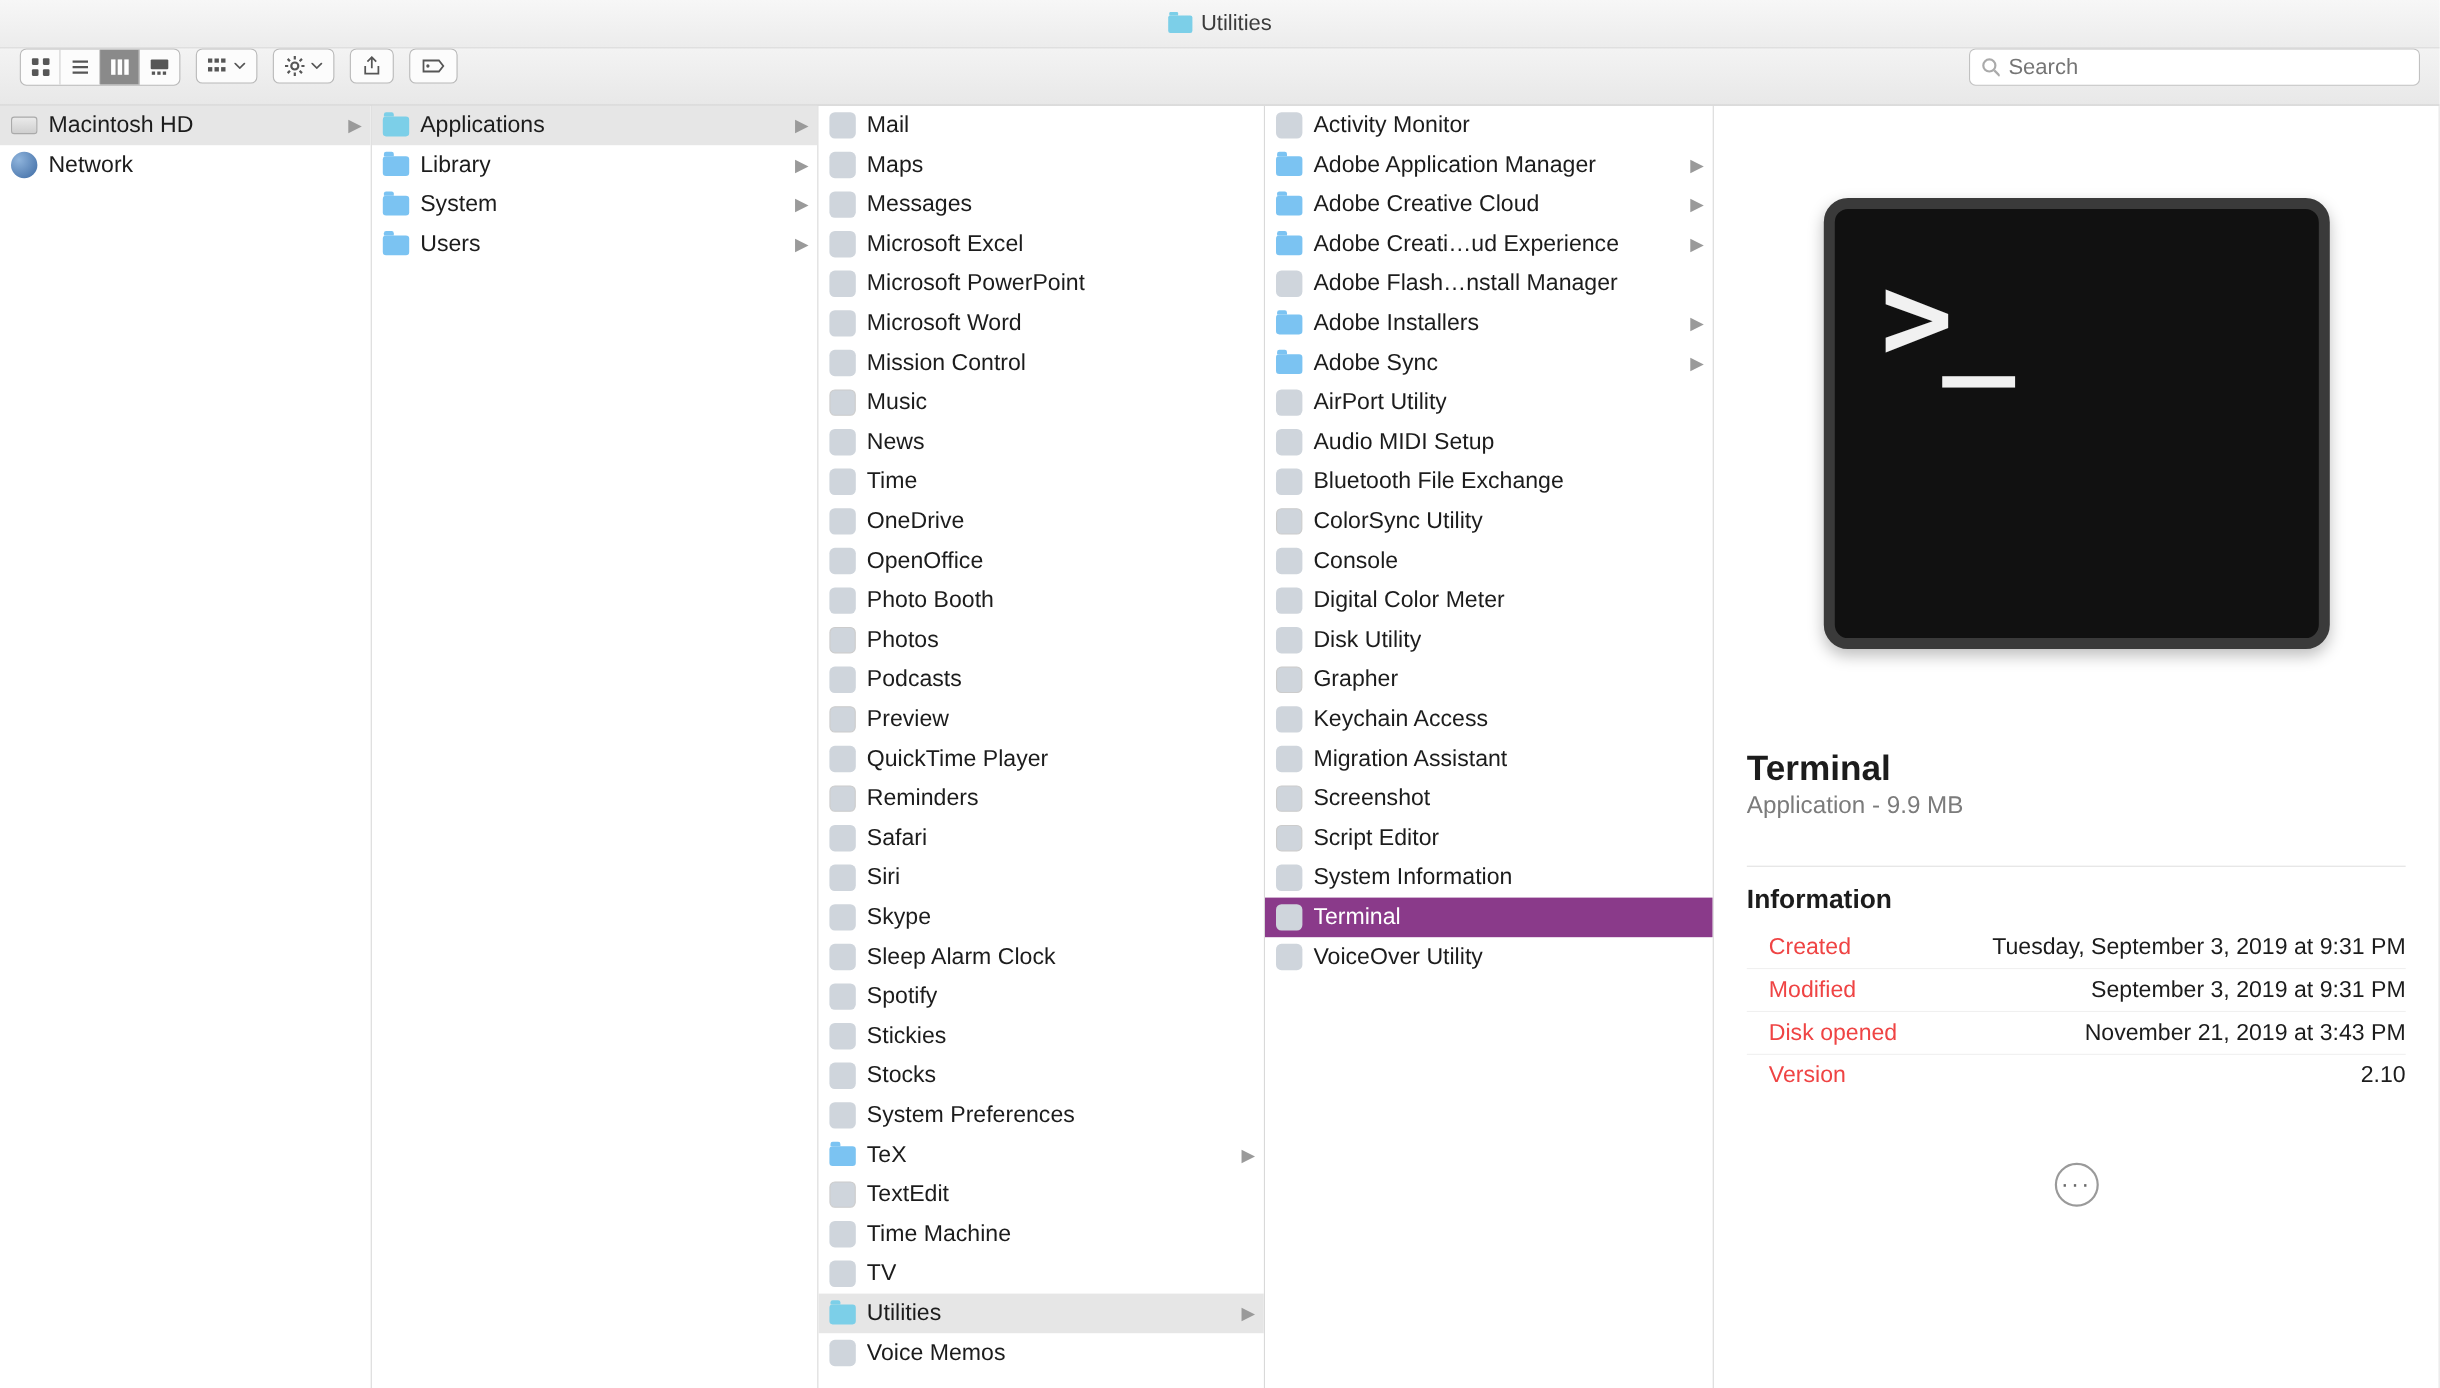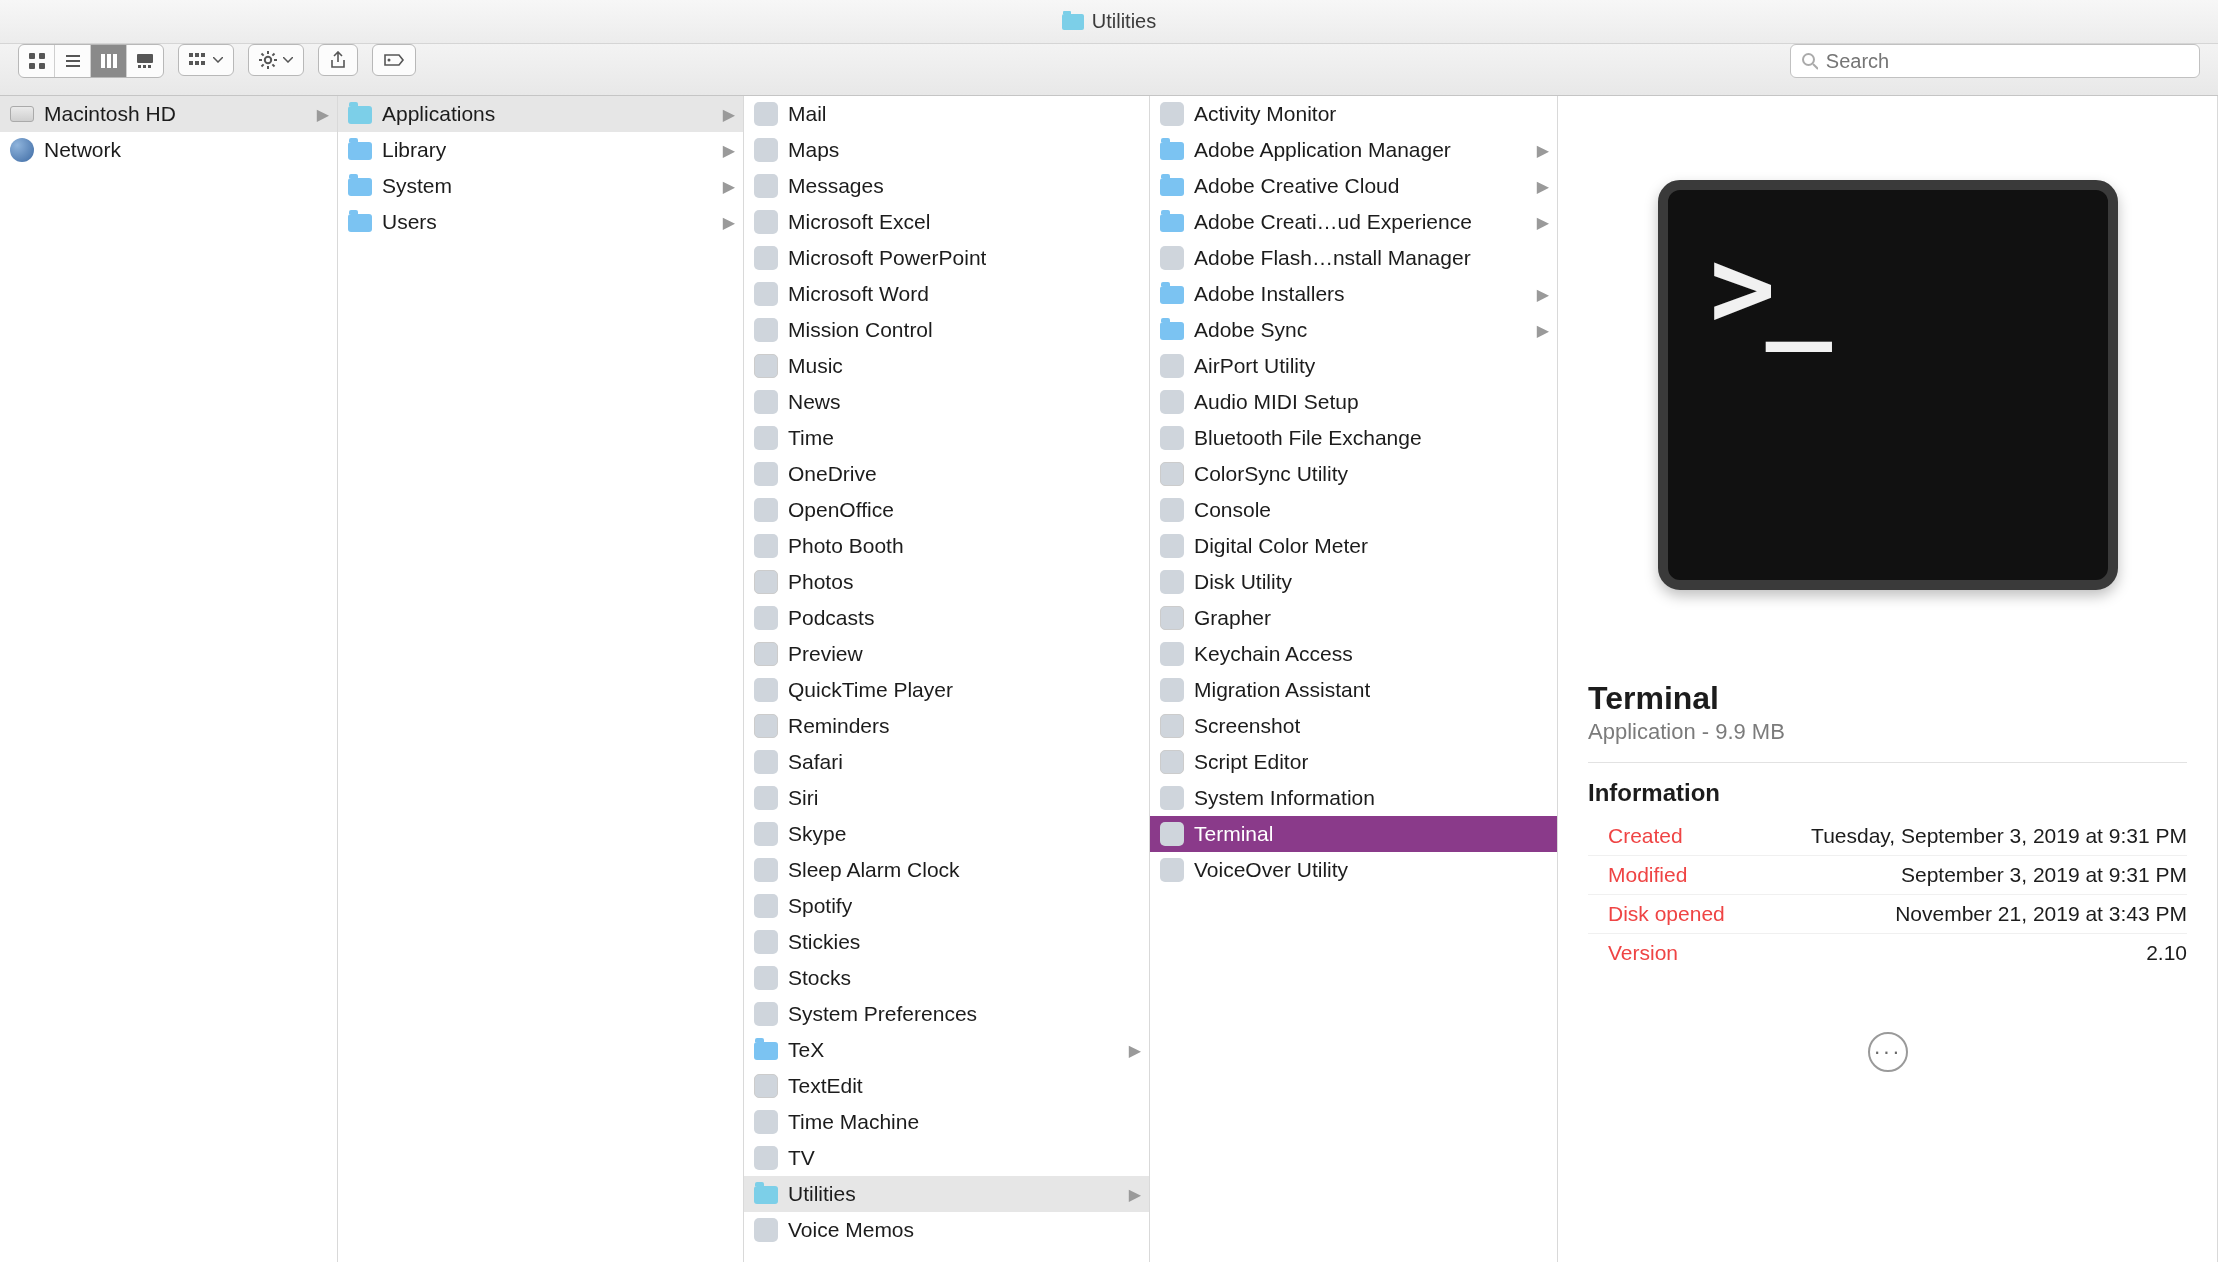--- a/index.html
+++ b/index.html
@@ -89,21 +89,21 @@
 
 .preview-icon{
   margin: 60px auto 90px; width:460px; height:410px; background:#111; border:10px solid #3a3a3a;
   border-radius:22px; position:relative; box-shadow:0 6px 14px rgba(0,0,0,.25);
 }
 .preview-icon::after{
   content:">_"; position:absolute; top:34px; left:42px; color:#f1f1f1;
   font-family: Menlo, Consolas, monospace; font-size:110px; font-weight:700; letter-spacing:-10px;
 }
 .info h1{ font-size:32px; font-weight:700; margin-bottom:2px;}
-.info .sub{ color:#7b7b7b; font-size:22px; margin-bottom:11px;}
+.info .sub{ color:#7b7b7b; font-size:22px; margin-bottom:36px;}
 .info hr{ border:none; border-top:1px solid #e2e2e2; margin:6px 0 12px;}
 .info h2{ font-size:24px; font-weight:700; margin:4px 0 10px;}
 .kv{ display:flex; justify-content:space-between; font-size:21px; padding:7px 0; border-bottom:1px solid #f0f0f0;}
 .kv .k{ color:#ef4444;margin-left:20px;}
 .kv .v{ color:#1c1c1c; text-align:left; max-width:70%; overflow:hidden; text-overflow:ellipsis; white-space:nowrap;}
 .more-circle{
   margin:60px auto 0; width:40px;height:40px;border:2px solid #9a9a9a;border-radius:50%;
   display:flex;align-items:center;justify-content:center;color:#6a6a6a;font-size:22px;letter-spacing:2px;
 }
 

